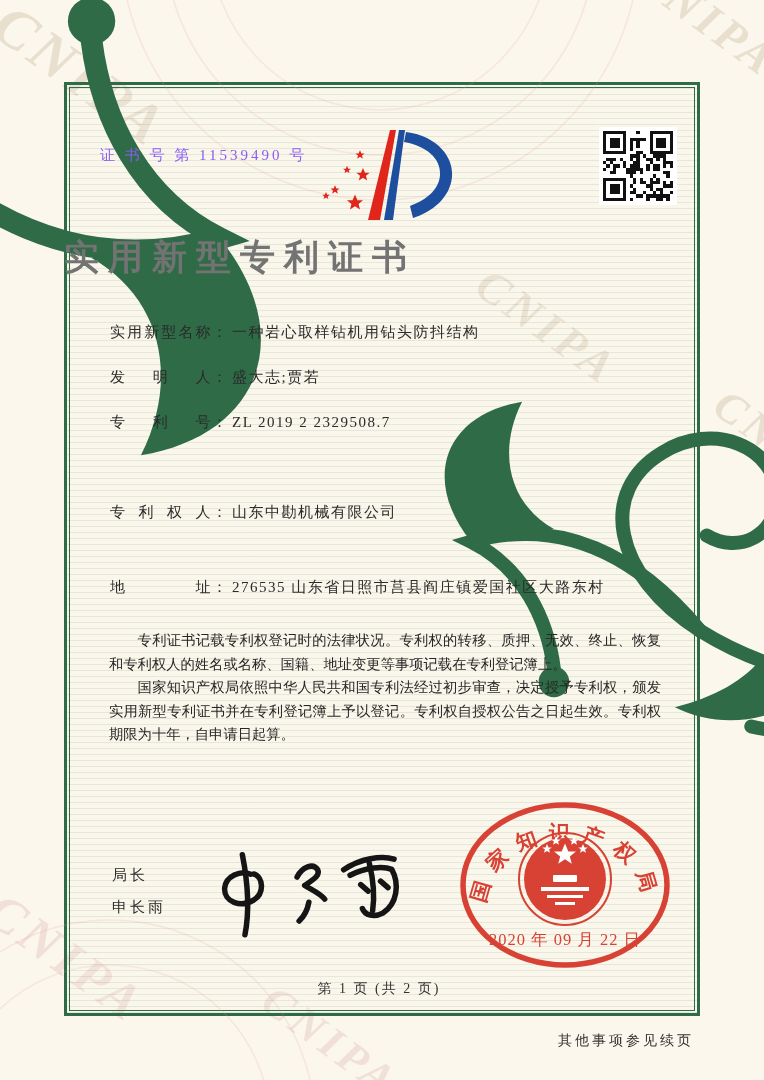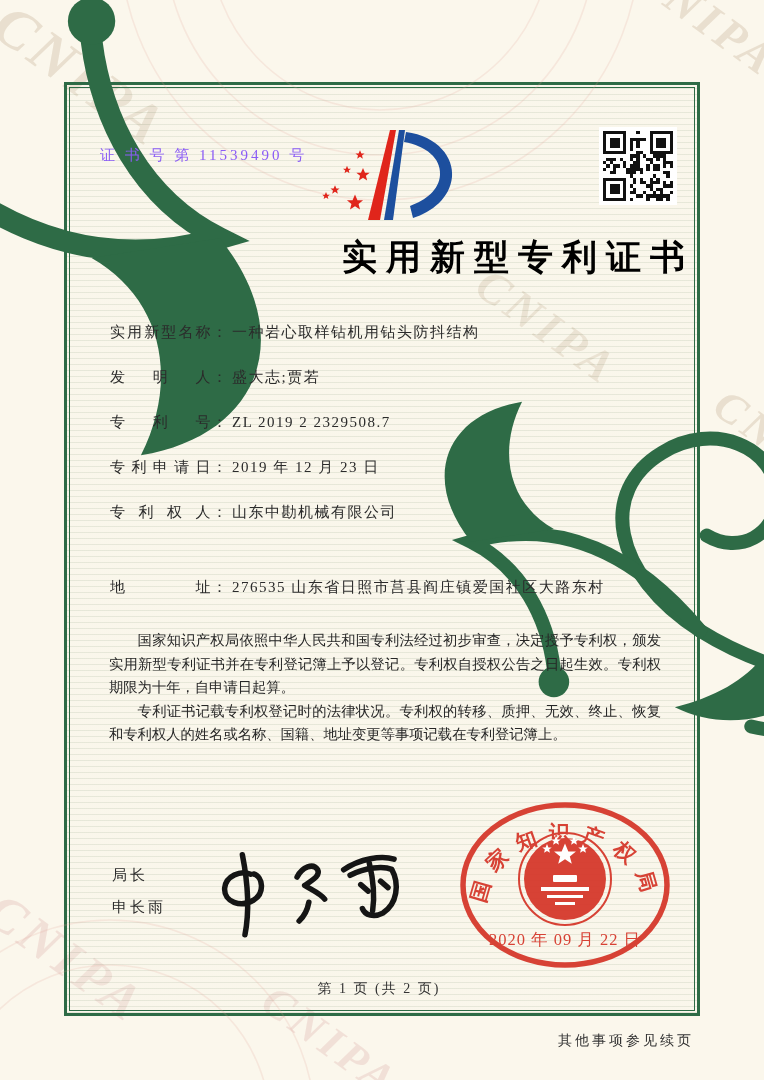--- a/index.html
+++ b/index.html
@@ -32,22 +32,22 @@
   .content{position:absolute;left:0;top:0;width:764px;height:1080px;z-index:3;}
   .cert-no{
     position:absolute;left:100px;top:146px;font-size:15px;letter-spacing:3px;color:#8b5cf6;
   }
   .qr{
     position:absolute;left:599px;top:127px;width:78px;height:78px;background:#fff;
     display:flex;align-items:center;justify-content:center;
   }
   .qr svg{width:70px;height:70px;}
   .title{
-    position:absolute;left:64px;top:234px;width:630px;text-align:right;
-    font-size:35px;font-weight:bold;letter-spacing:9px;color:#000000;
+    position:absolute;left:64px;top:234px;width:630px;text-align:left;
+    font-size:35px;font-weight:bold;letter-spacing:9px;color:#737373;
   }
   .frow{position:absolute;left:110px;font-size:15px;letter-spacing:1.5px;white-space:nowrap;}
   .flabel{
     display:inline-block;width:102px;text-align:justify;text-align-last:justify;
     vertical-align:bottom;
   }
   .fcolon{display:inline-block;width:16px;}
   .fval{padding-left:4px;}
   .paras{
     position:absolute;left:109px;top:629px;width:552px;font-size:14.3px;
@@ -361,33 +361,30 @@
 
   <div class="frow" style="top:323px;">
     <span class="flabel">实用新型名称</span><span class="fcolon">：</span><span class="fval">一种岩心取样钻机用钻头防抖结构</span>
   </div>
   <div class="frow" style="top:368px;">
     <span class="flabel">发 明 人</span><span class="fcolon">：</span><span class="fval">盛大志;贾若</span>
   </div>
   <div class="frow" style="top:413px;">
     <span class="flabel">专 利 号</span><span class="fcolon">：</span><span class="fval">ZL 2019 2 2329508.7</span>
   </div>
-  <div class="frow" style="top:458px;">
-    <span class="flabel">专利申请日</span><span class="fcolon">：</span><span class="fval">2019 年 12 月 23 日</span>
-  </div>
   <div class="frow" style="top:503px;">
     <span class="flabel">专 利 权 人</span><span class="fcolon">：</span><span class="fval">山东中勘机械有限公司</span>
   </div>
   <div class="frow" style="top:578px;">
     <span class="flabel">地 址</span><span class="fcolon"></span><span class="fcolon" style="margin-left:-16px;">：</span><span class="fval">276535 山东省日照市莒县阎庄镇爱国社区大路东村</span>
   </div>
 
   <div class="paras">
+    <p>专利证书记载专利权登记时的法律状况。专利权的转移、质押、无效、终止、恢复和专利权人的姓名或名称、国籍、地址变更等事项记载在专利登记簿上。</p>
     <p>国家知识产权局依照中华人民共和国专利法经过初步审查，决定授予专利权，颁发实用新型专利证书并在专利登记簿上予以登记。专利权自授权公告之日起生效。专利权期限为十年，自申请日起算。</p>
-    <p>专利证书记载专利权登记时的法律状况。专利权的转移、质押、无效、终止、恢复和专利权人的姓名或名称、国籍、地址变更等事项记载在专利登记簿上。</p>
   </div>
 
   <div class="director" style="top:866px;">局长</div>
   <div class="director" style="top:898px;">申长雨</div>
 
   <svg class="signature" width="200" height="100" viewBox="0 0 200 100">
     <g fill="none" stroke="#151515" stroke-width="5.5" stroke-linecap="round" stroke-linejoin="round" transform="rotate(-4 100 50)">
       <path d="M40,30 C30,25 15,30 13,42 C11,56 28,63 41,56 C53,50 52,33 43,30"></path>
       <path d="M33,10 C36,34 37,64 30,90"></path>
       <path d="M86,36 C92,26 103,23 107,30 C110,37 99,41 93,45 C100,50 108,54 112,60"></path>

